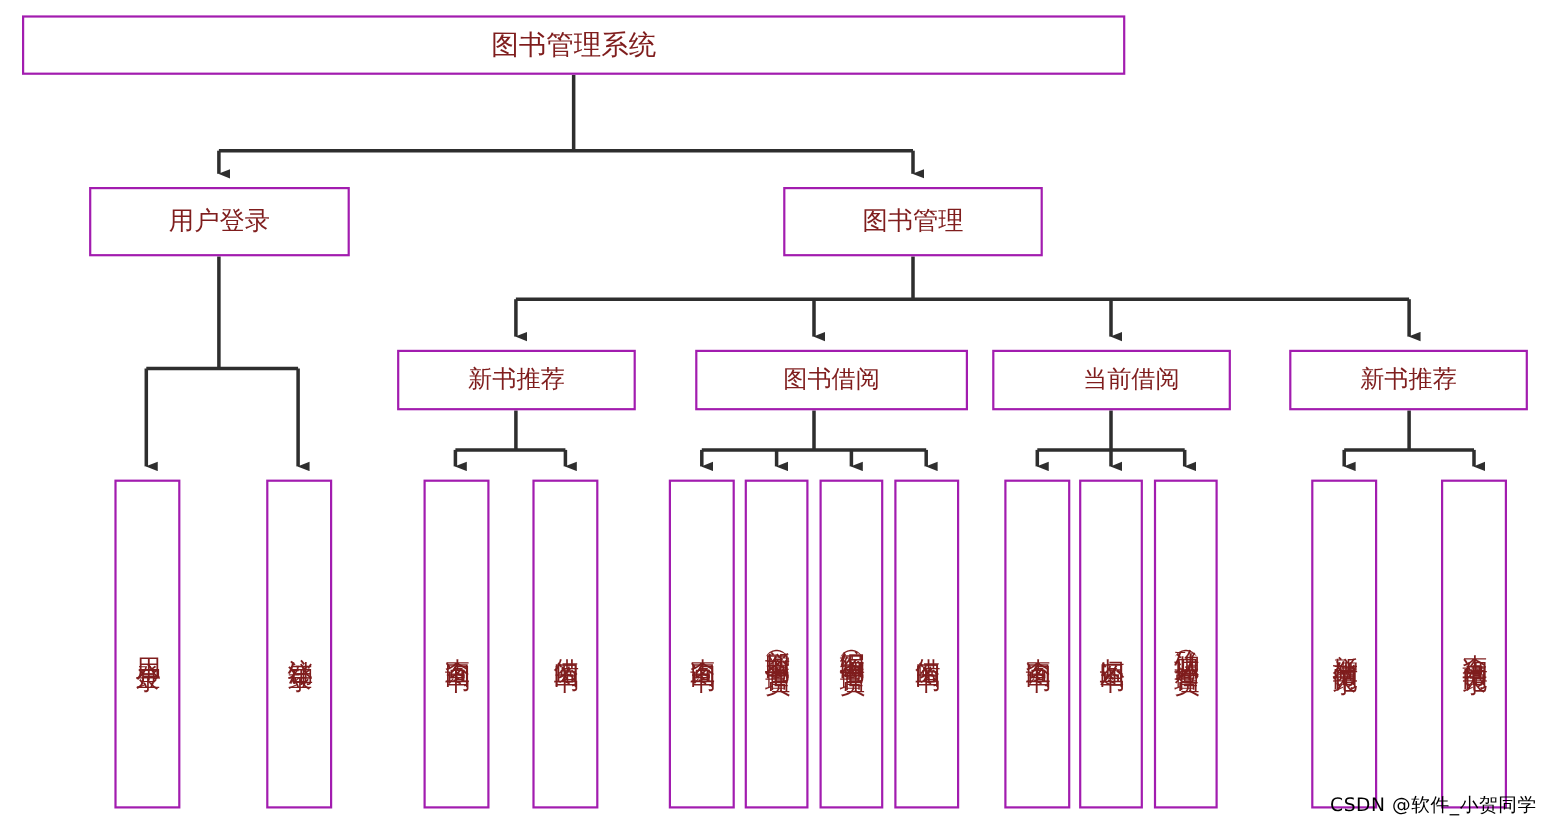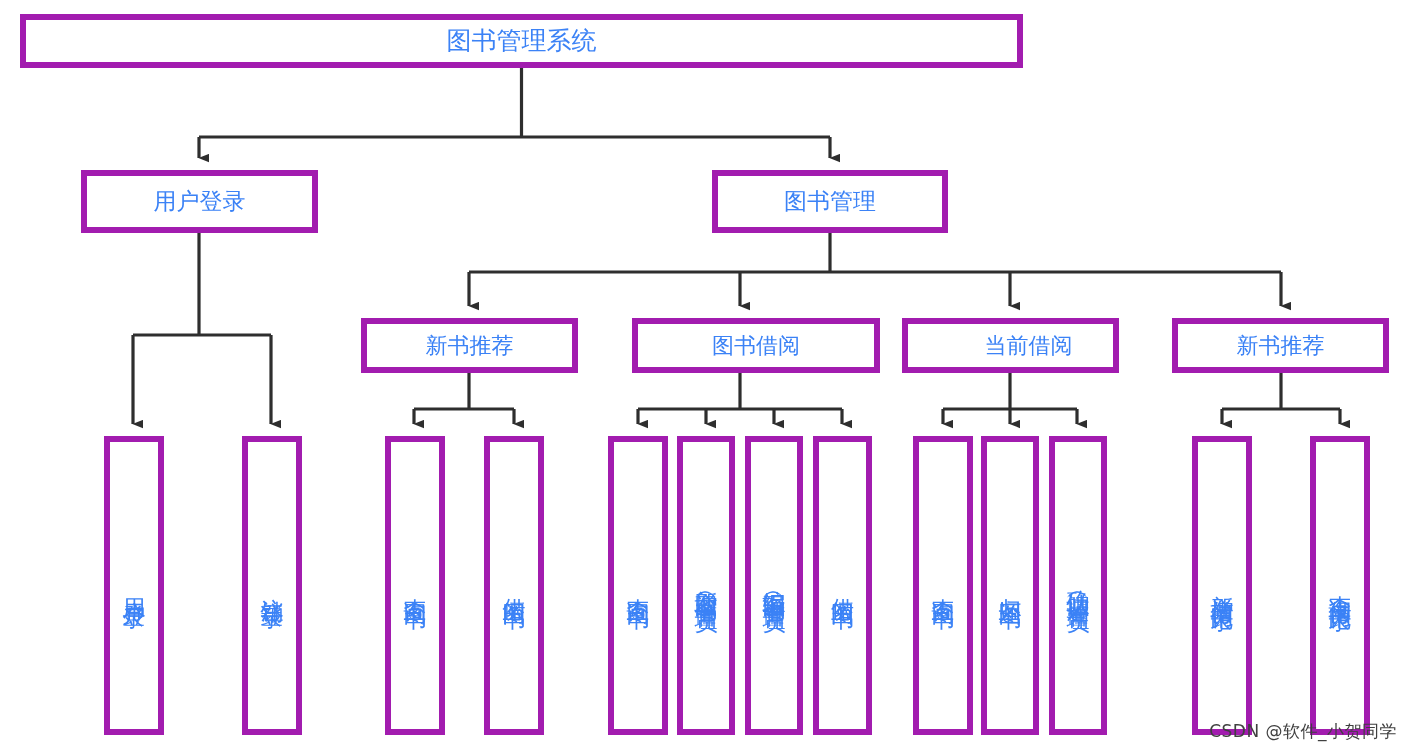--- a/index.html
+++ b/index.html
@@ -20,27 +20,27 @@
     position:absolute;
     left:0;top:0;
     width:1405px;height:747px;
     pointer-events:none;
   }
   
   .node{
     position:absolute;
     box-sizing:border-box;
     background:#ffffff;
-    border:6px solid #a21caf;
+    border:2px solid #a21caf;
     display:flex;
     align-items:center;
     justify-content:center;
     text-align:right;
     line-height:1.18;
-    color:#3b82f6;
+    color:#7f1d1d;
     z-index:2;
   }
   .node .lbl{
     display:block;
     white-space:pre-line;
   }
   
   .node.root{ font-size:25px; }
   
   .node.lvl2{ font-size:23px; }
@@ -58,21 +58,21 @@
     line-height:1;
     white-space:nowrap;
     max-height:100%;
   }
   
   #watermark{
     position:absolute;
     right:8px;
     bottom:4px;
     font-size:17px;
-    color:#404040;
+    color:#000000;
     letter-spacing:0.5px;
     z-index:3;
     user-select:none;
   }
 </style>
 </head>
 <body>
 
 <div id="canvas">
 

